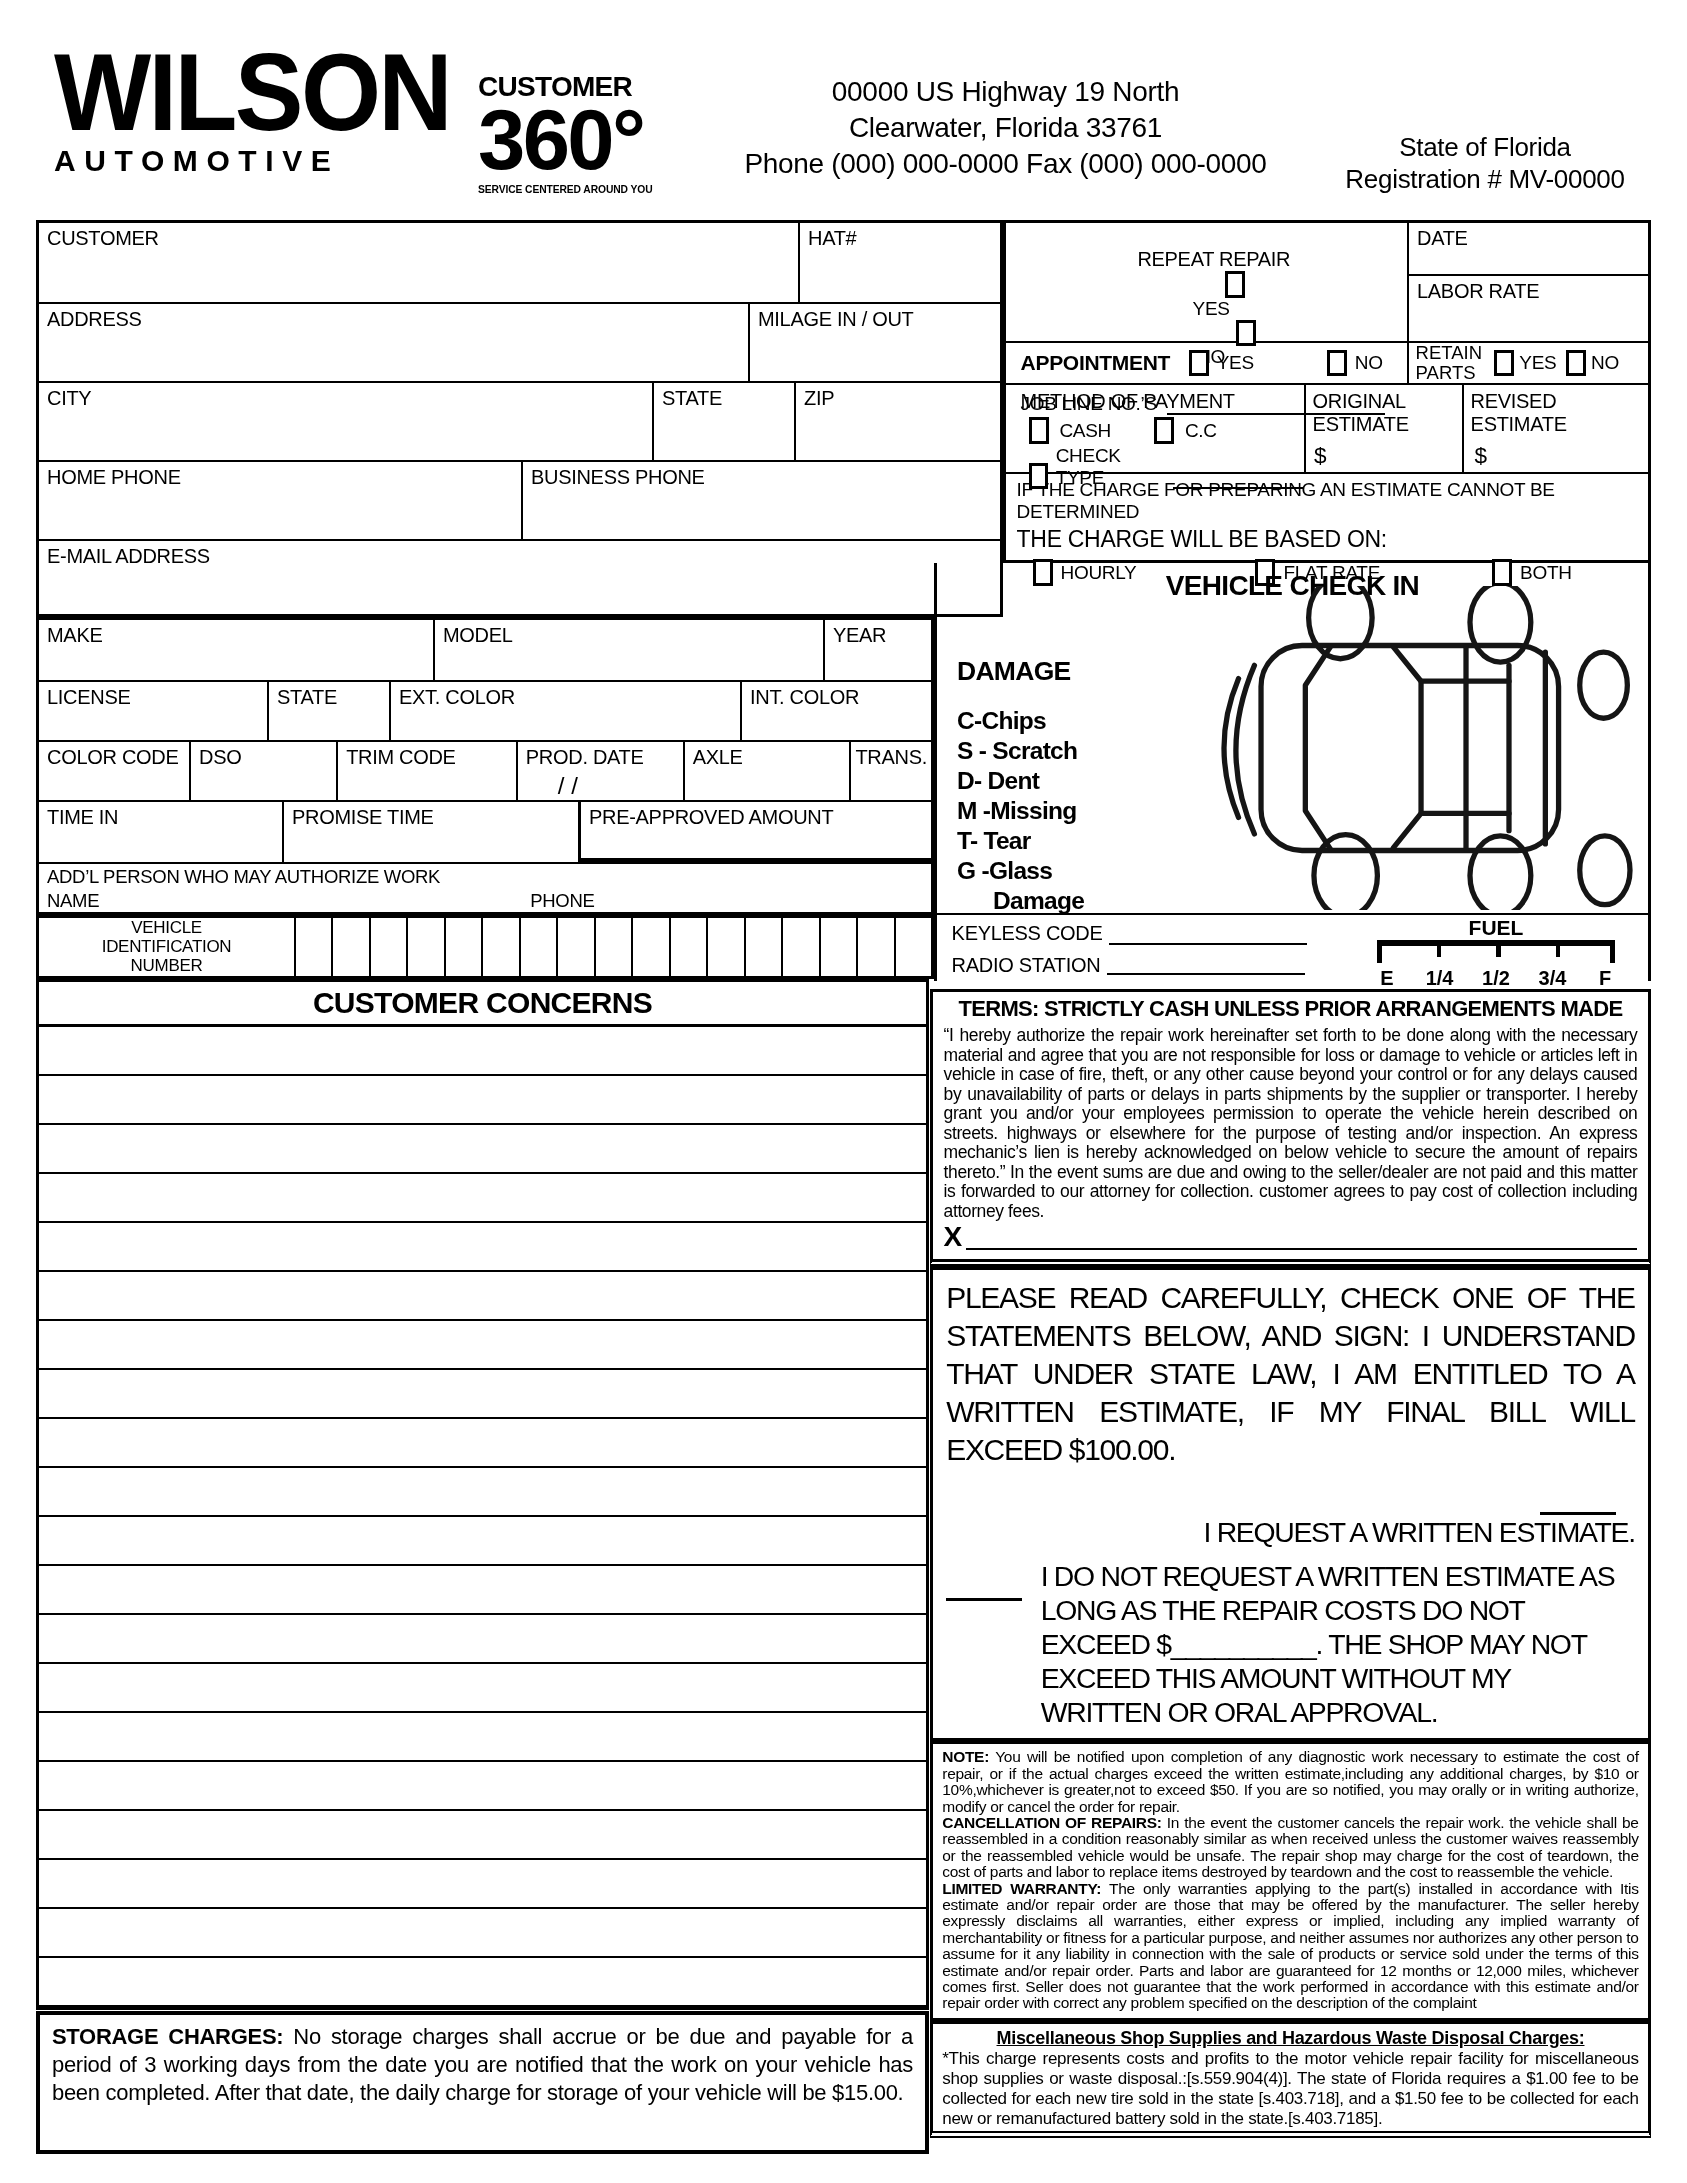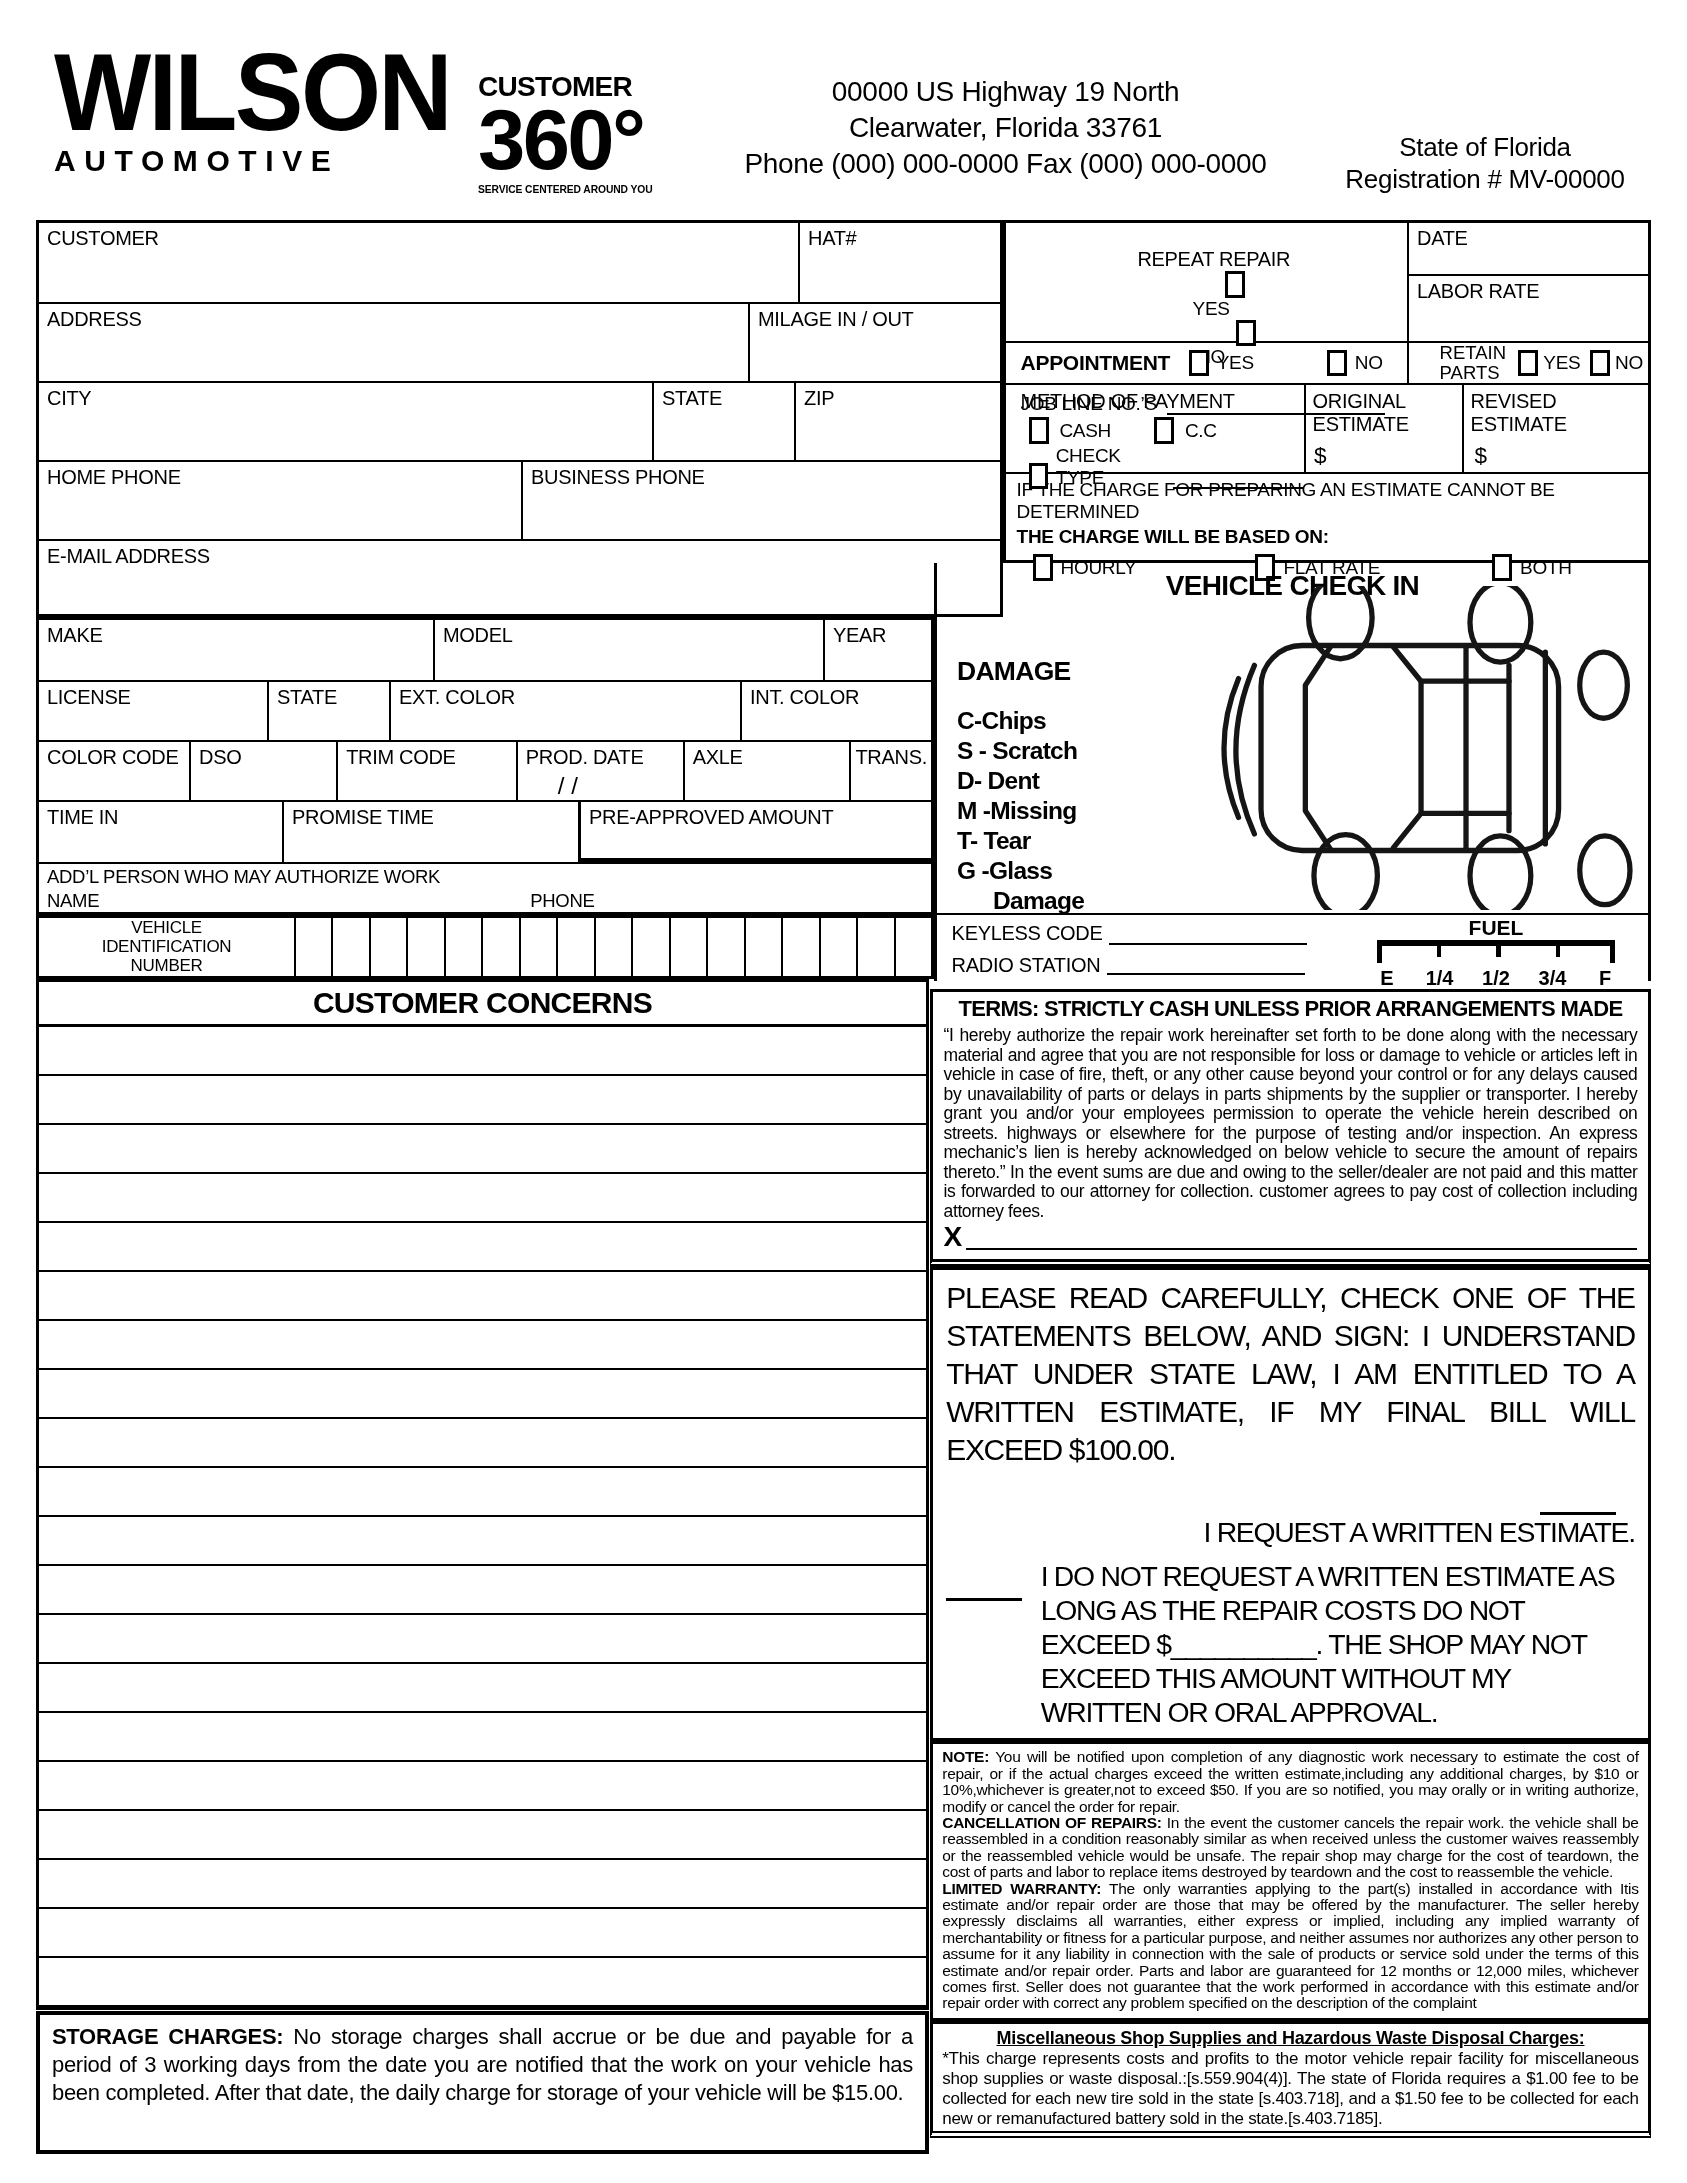--- a/index.html
+++ b/index.html
@@ -270,21 +270,21 @@
     </div>
 
     <div class="cellrow rline" style="height:52px;">
       <div class="cell" style="flex:1;display:flex;align-items:center;">
         <span class="lbl" style="font-weight:700;padding:0 0 0 14.6px;font-size:21px;">APPOINTMENT</span>
         <span class="cb" style="margin-left:18.5px;"></span>
         <span class="cbl" style="margin-left:8px;">YES</span>
         <span class="cb" style="margin-left:73px;"></span>
         <span class="cbl" style="margin-left:8px;">NO</span>
       </div>
-      <div class="cell" style="width:241px;border-left-width:2.6px;display:flex;align-items:center;padding-left:24px;">
+      <div class="cell" style="width:241px;border-left-width:2.6px;display:flex;align-items:center;">
         <div style="font-size:18.5px;line-height:20px;padding-left:6.6px;">
           <div>RETAIN</div>
           <div>PARTS</div>
         </div>
         <span class="cb" style="margin-left:12px;"></span>
         <span class="cbl" style="margin-left:5.3px;">YES</span>
         <span class="cb" style="margin-left:9.3px;"></span>
         <span class="cbl" style="margin-left:5.3px;">NO</span>
       </div>
     </div>
@@ -315,21 +315,21 @@
         <div class="lbl" style="padding:5.3px 6.6px 0;line-height:22.5px;">
           <div>REVISED</div>
           <div>ESTIMATE</div>
         </div>
         <div class="abs" style="bottom:2.6px;left:10.6px;font-size:22.5px;">$</div>
       </div>
     </div>
 
     <div class="cellrow rline" style="flex:1;display:block;">
       <div style="font-size:19px;letter-spacing:-0.3px;padding:5.3px 0 0 10.6px;">IF THE CHARGE FOR PREPARING AN ESTIMATE CANNOT BE DETERMINED</div>
-      <div style="font-size:19px;letter-spacing:-0.3px;padding:2.6px 0 0 10.6px;font-weight:bold;">THE CHARGE WILL BE BASED ON:</div>
+      <div style="font-size:23px;letter-spacing:-0.3px;padding:2.6px 0 0 10.6px;">THE CHARGE WILL BE BASED ON:</div>
       <div style="display:flex;align-items:center;margin:6.6px 0 0 26.5px;">
         <span class="cb"></span>
         <span class="cbl" style="margin-left:8px;">HOURLY</span>
         <span class="cb" style="margin-left:119px;"></span>
         <span class="cbl" style="margin-left:8px;">FLAT RATE</span>
         <span class="cb" style="margin-left:112px;"></span>
         <span class="cbl" style="margin-left:8px;">BOTH</span>
       </div>
     </div>
   </div>

